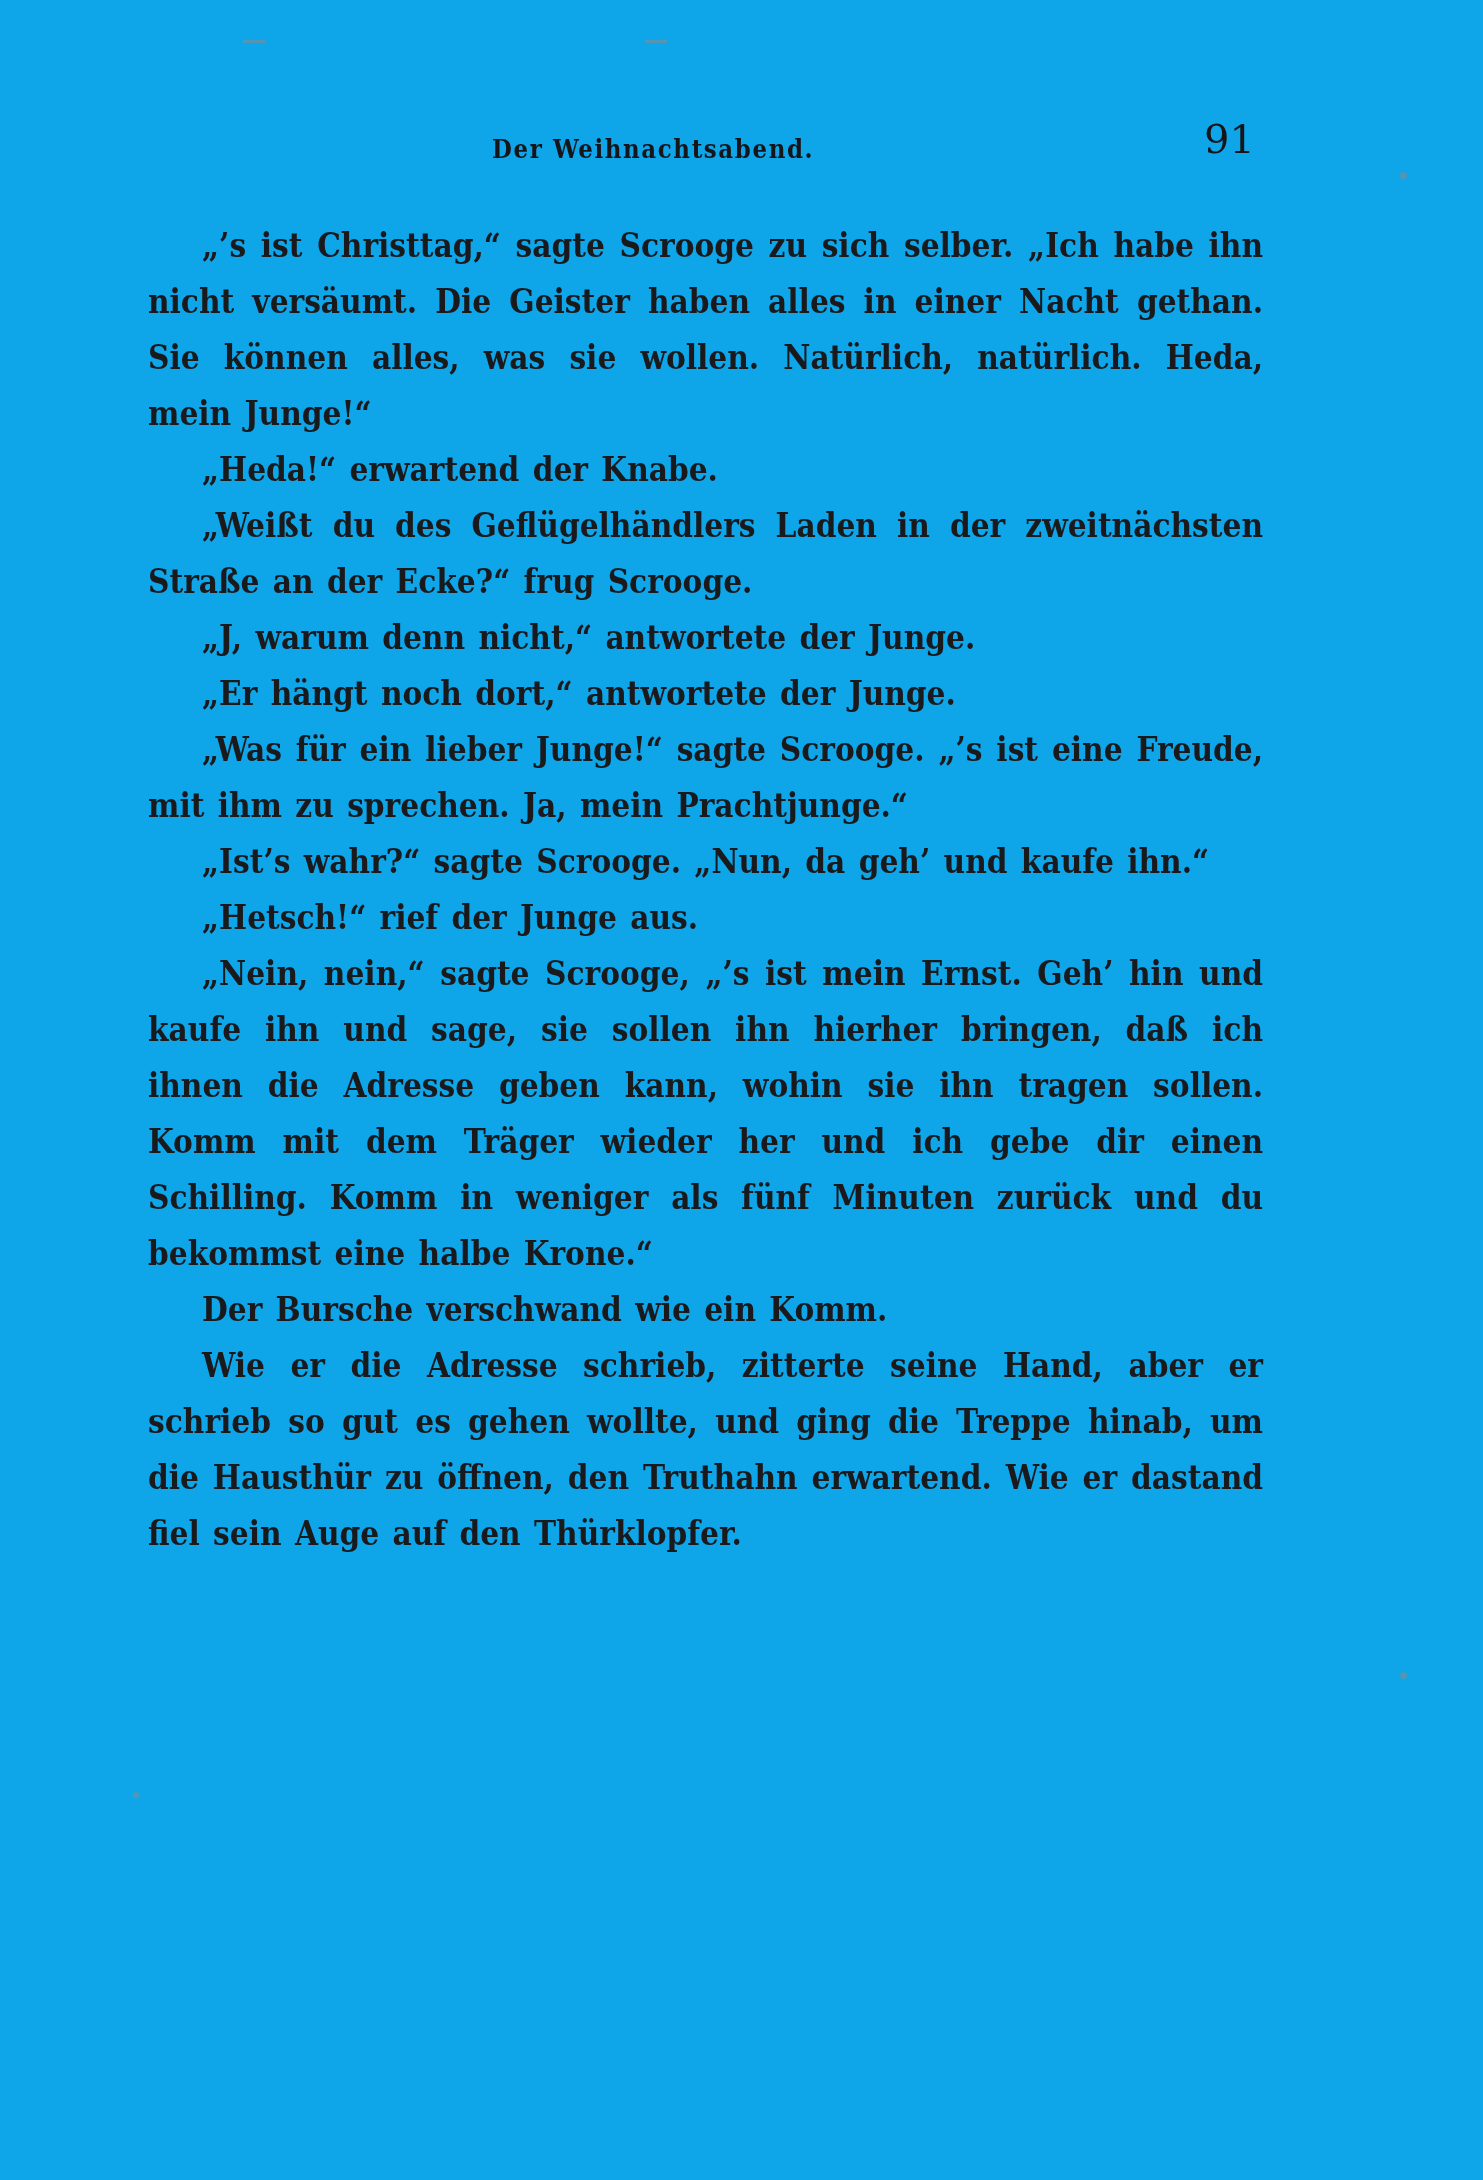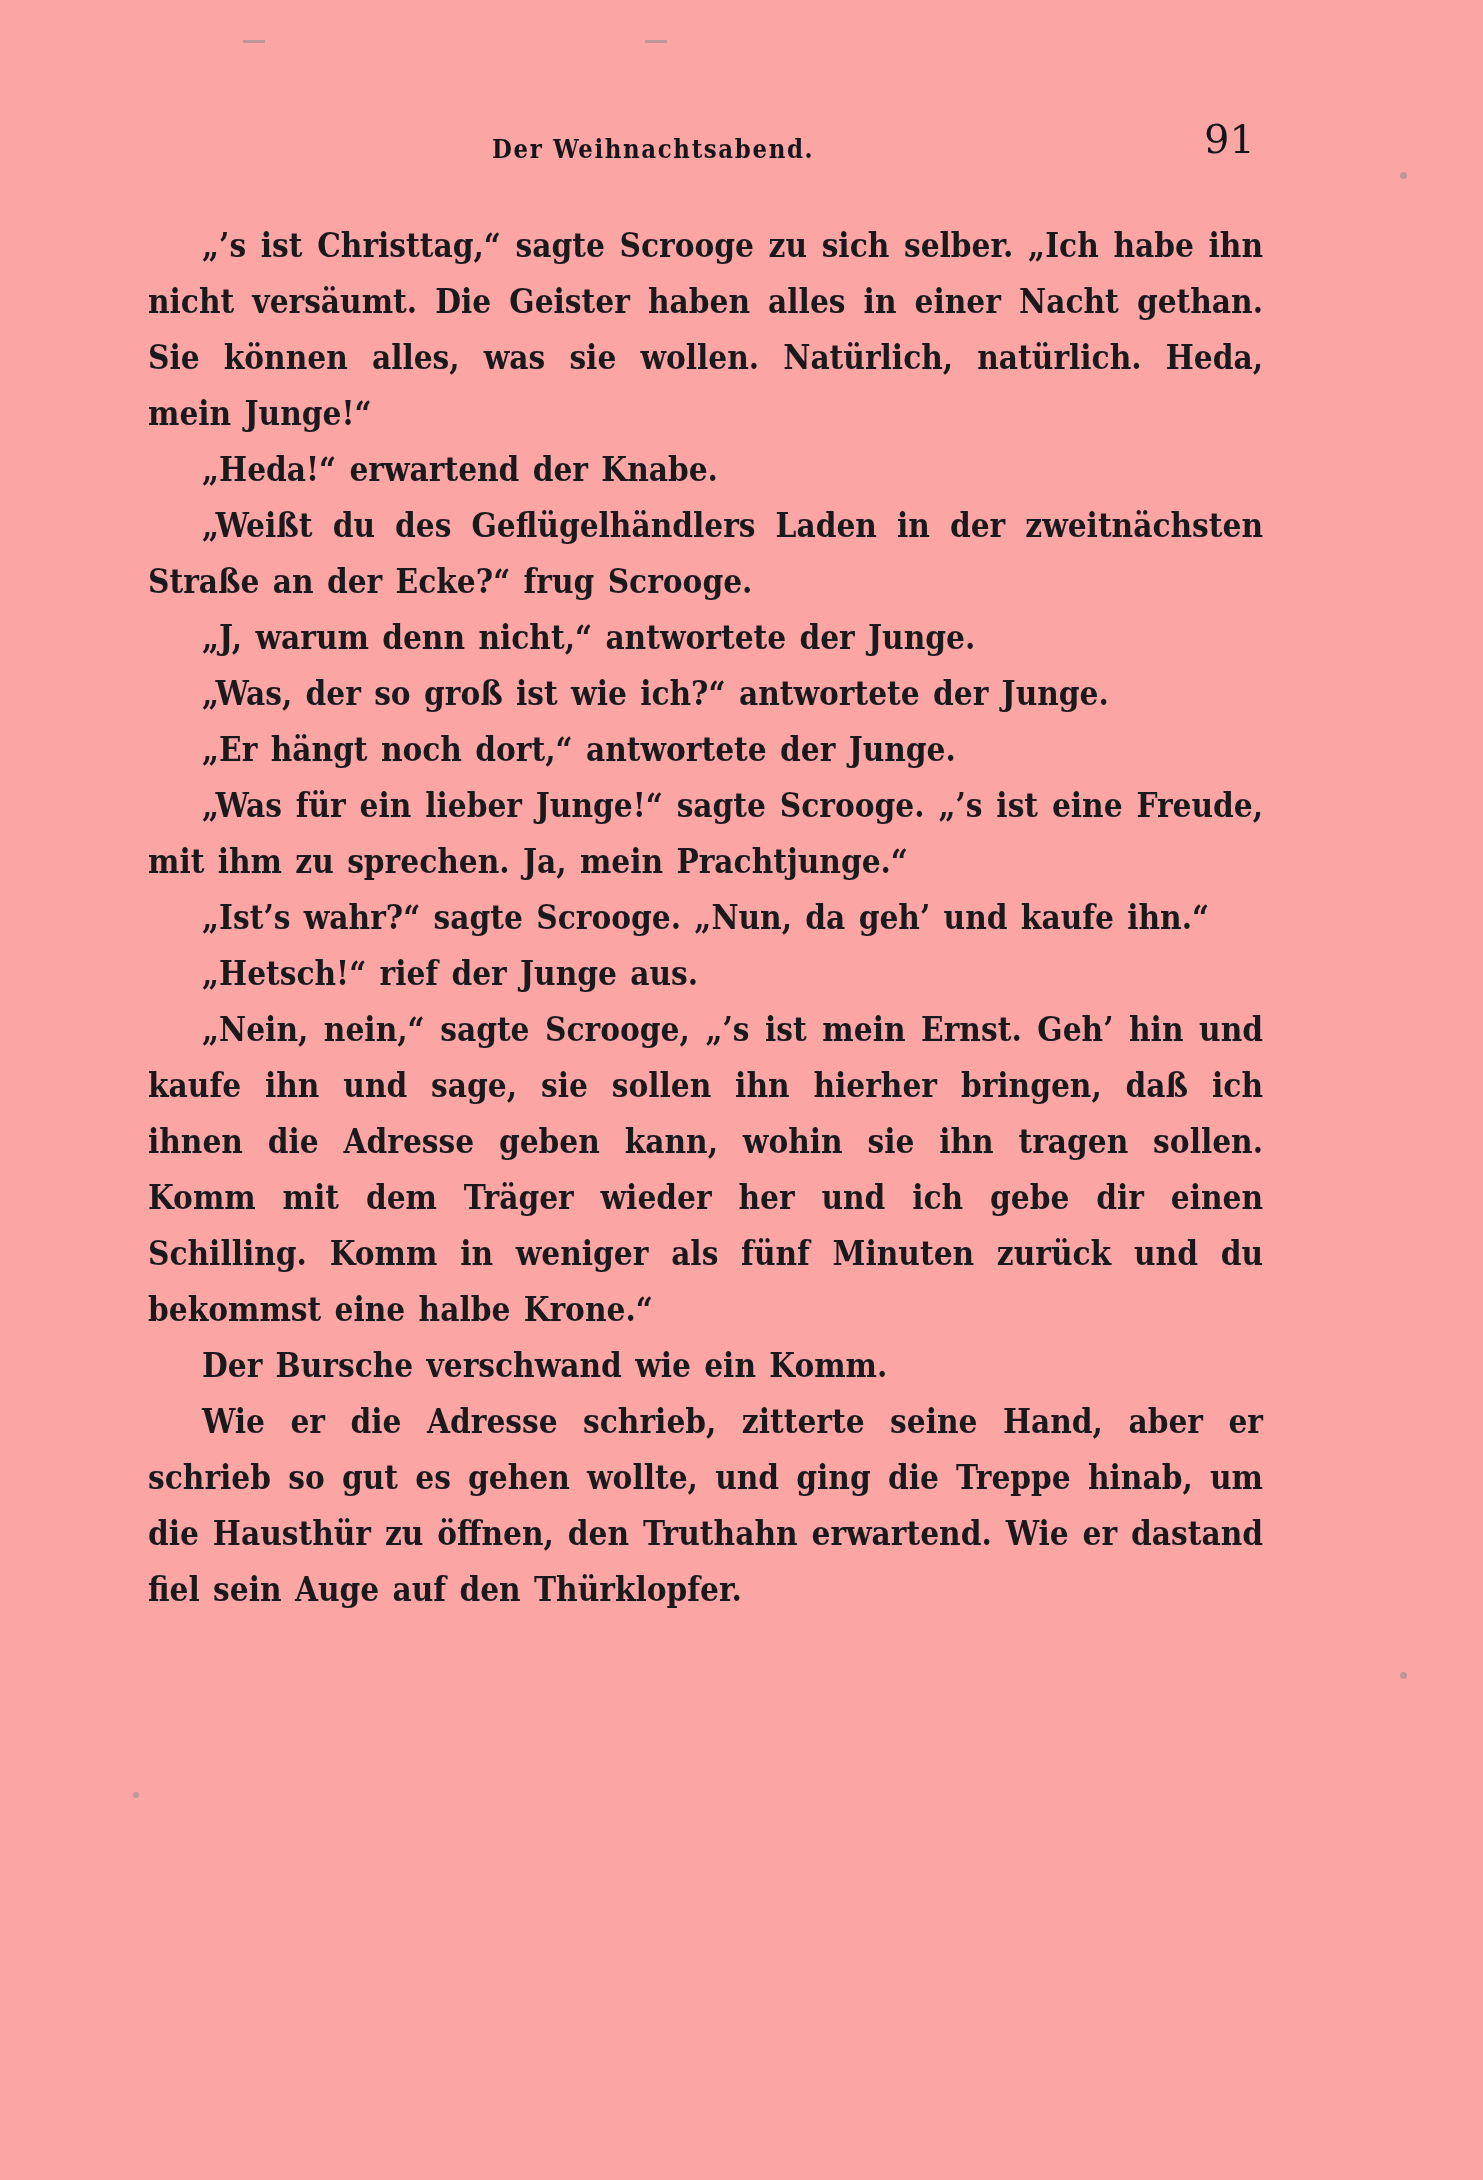--- a/index.html
+++ b/index.html
@@ -4,21 +4,21 @@
 <style>
   html, body {
     margin: 0;
     padding: 0;
     background: #ffffff;
   }
   .page {
     position: relative;
     width: 1483px;
     height: 2180px;
-    background: #fca5a5;
+    background: #0ea5e9;
     overflow: hidden;
     font-family: "DejaVu Serif", serif;
   }
   
   .mark {
     position: absolute;
     background: #8a8a8a;
     opacity: 0.55;
   }
   .mark.m1 { left: 243px; top: 40px;  width: 22px; height: 3px; }
@@ -96,21 +96,20 @@
     <div class="header">
       <div class="running-head fraktur">Der Weihnachtsabend.</div>
       <div class="folio">91</div>
     </div>
 
     <div class="body-text fraktur">
       <p>„’s ist Christtag,“ sagte Scrooge zu sich selber. „Ich habe ihn nicht versäumt. Die Geister haben alles in einer Nacht gethan. Sie können alles, was sie wollen. Natürlich, natürlich. Heda, mein Junge!“</p>
       <p>„Heda!“ erwartend der Knabe.</p>
       <p>„Weißt du des Geflügelhändlers Laden in der zweitnächsten Straße an der Ecke?“ frug Scrooge.</p>
       <p>„J, warum denn nicht,“ antwortete der Junge.</p>
-      <p>„Was, der so groß ist wie ich?“ antwortete der Junge.</p>
       <p>„Er hängt noch dort,“ antwortete der Junge.</p>
       <p>„Was für ein lieber Junge!“ sagte Scrooge. „’s ist eine Freude, mit ihm zu sprechen. Ja, mein Prachtjunge.“</p>
       <p>„Ist’s wahr?“ sagte Scrooge. „Nun, da geh’ und kaufe ihn.“</p>
       <p>„Hetsch!“ rief der Junge aus.</p>
       <p>„Nein, nein,“ sagte Scrooge, „’s ist mein Ernst. Geh’ hin und kaufe ihn und sage, sie sollen ihn hierher bringen, daß ich ihnen die Adresse geben kann, wohin sie ihn tragen sollen. Komm mit dem Träger wieder her und ich gebe dir einen Schilling. Komm in weniger als fünf Minuten zurück und du bekommst eine halbe Krone.“</p>
       <p>Der Bursche verschwand wie ein Komm.</p>
       <p>Wie er die Adresse schrieb, zitterte seine Hand, aber er schrieb so gut es gehen wollte, und ging die Treppe hinab, um die Hausthür zu öffnen, den Truthahn erwartend. Wie er dastand fiel sein Auge auf den Thürklopfer.</p>
     </div>
 
   </div>

